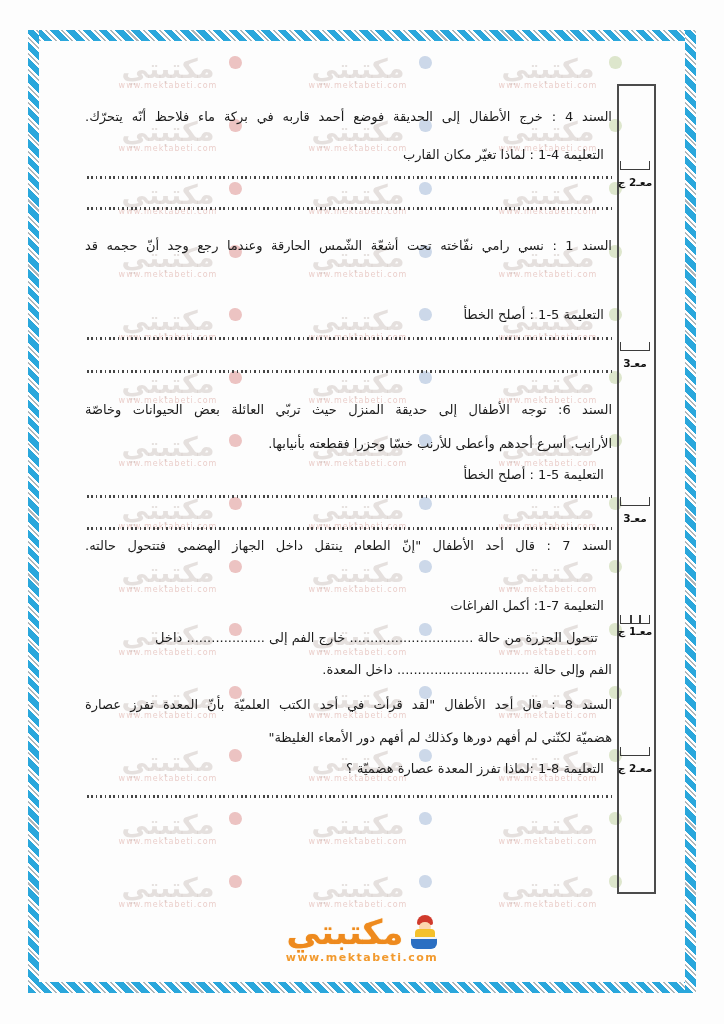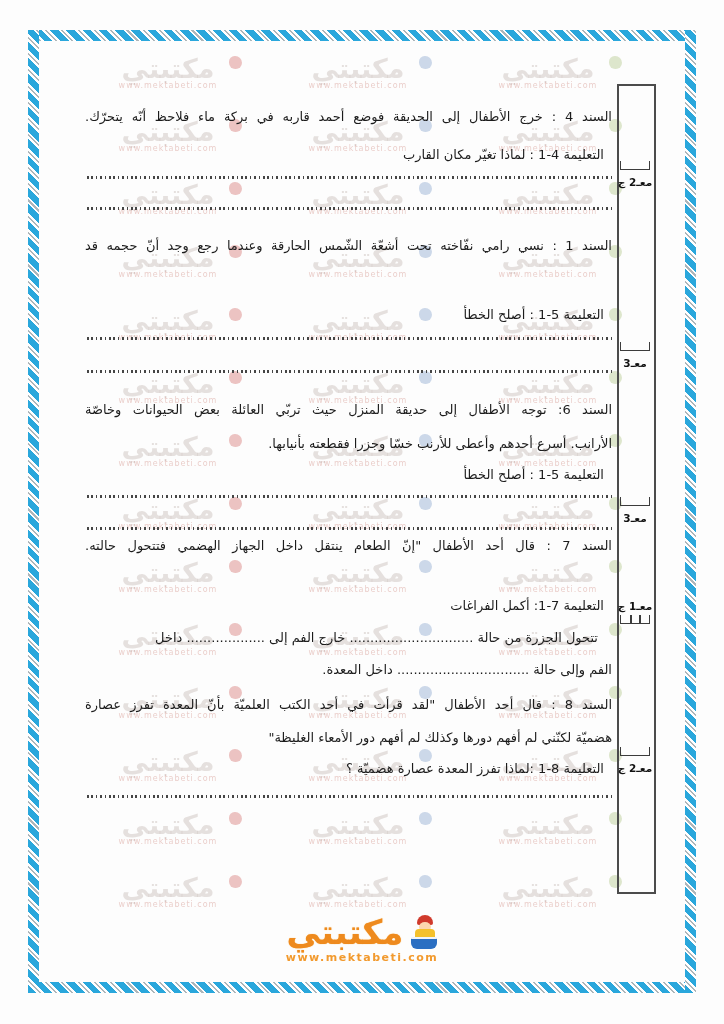--- a/index.html
+++ b/index.html
@@ -336,21 +336,21 @@
   <div class="mark-bracket" style="top:342px"></div>
   <div class="mark-label" style="top:357px">معـ3</div>
 
   <div class="mark-bracket" style="top:497px"></div>
   <div class="mark-label" style="top:512px">معـ3</div>
 
   <div class="mark-bracket" style="top:615px">
     <span class="tick" style="left:33%"></span>
     <span class="tick" style="left:66%"></span>
   </div>
-  <div class="mark-label" style="top:600px">معـ1 ج</div>
+  <div class="mark-label" style="top:625px">معـ1 ج</div>
 
   <div class="mark-bracket" style="top:747px"></div>
   <div class="mark-label" style="top:762px">معـ2 ج</div>
 
   <div class="content">
 
     <div class="line stretch" style="top:100px">السند 4 : خرج الأطفال إلى الحديقة فوضع أحمد قاربه في بركة ماء فلاحظ أنّه يتحرّك.</div>
     <div class="line instr" style="top:138px">التعليمة 4-1 : لماذا تغيّر مكان القارب</div>
     <div class="dotline" style="top:176px"></div>
     <div class="dotline" style="top:207px"></div>

